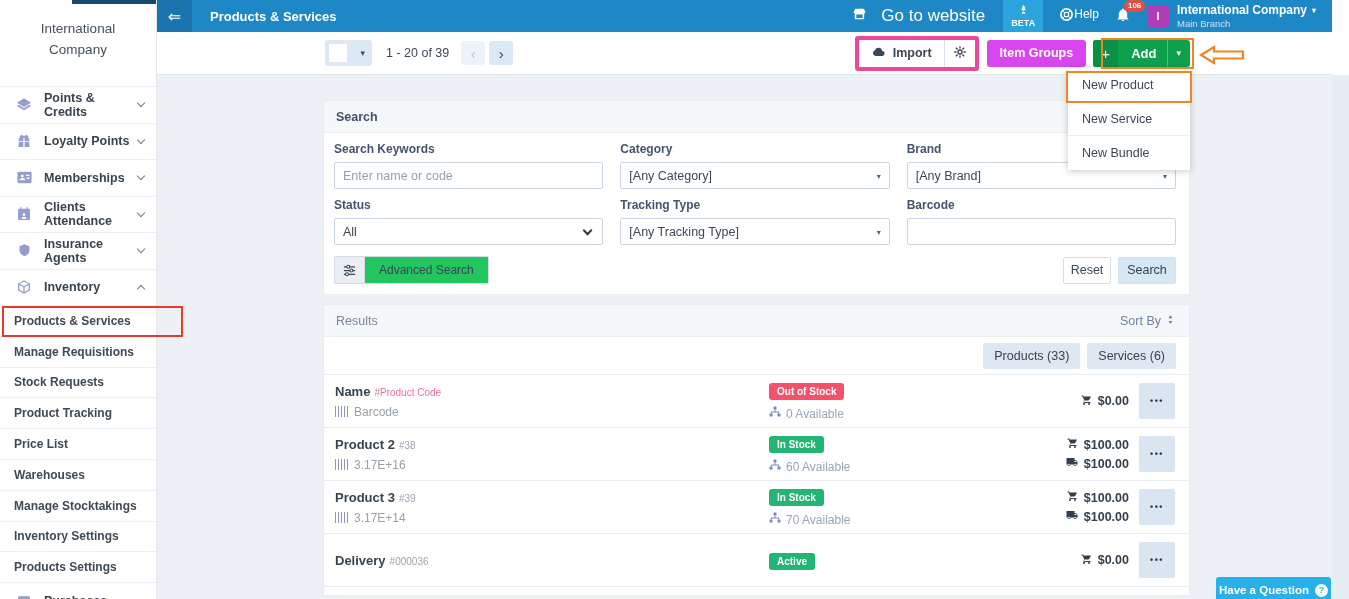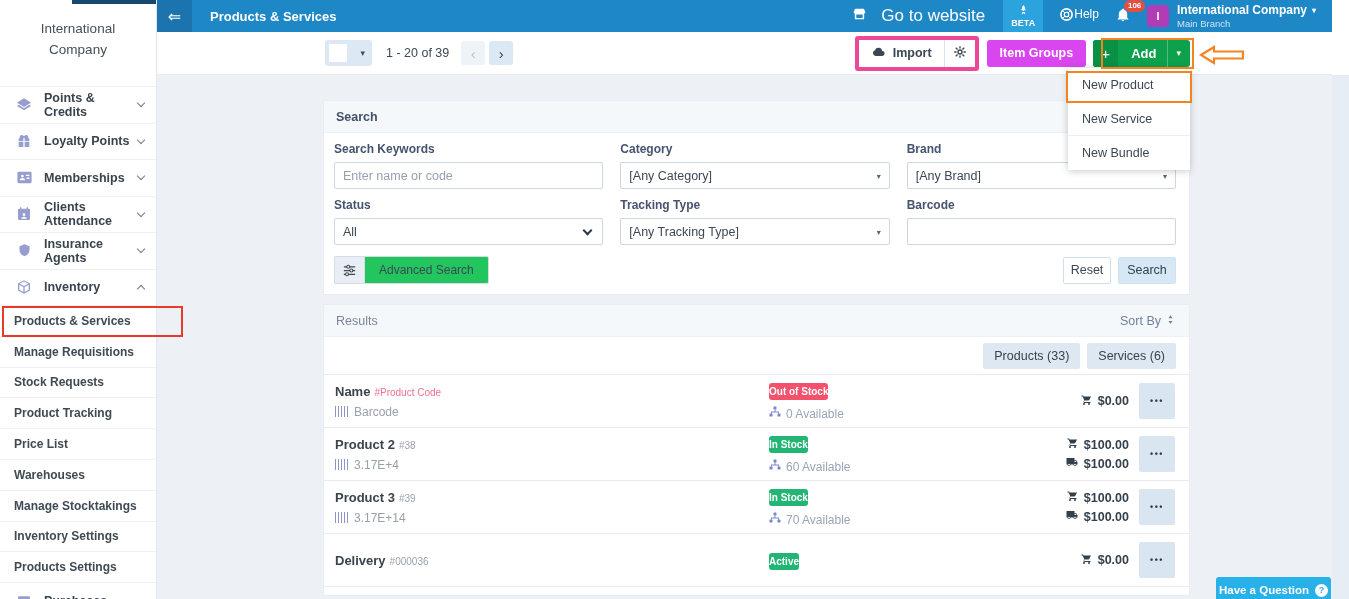--- a/index.html
+++ b/index.html
@@ -82,21 +82,21 @@
   .sort-by { display:flex; align-items:center; gap:4px; color:#70809b; font-size:12.5px; cursor:pointer; }
   .tabs-row { display:flex; justify-content:flex-end; align-items:center; gap:7px; height:37px; padding-right:13px; }
   .tab { height:26px; padding:0 11px; background:#dde8f2; border:none; border-radius:2px; font-size:12.5px; color:#39434e; display:flex; align-items:center; cursor:pointer; }
   .p-row { display:grid; grid-template-columns:434px 250px 110px 56px; align-items:center; height:53px; border-top:1px solid #e8ecf0; padding-left:11px; }
   .n-line { font-size:13px; font-weight:700; color:#3a444e; }
   .code { font-size:10px; font-weight:400; margin-left:4px; }
   .code-pink { color:#f06f92; }
   .code-gray { color:#9aa3ac; }
   .b-line { margin-top:6px; display:flex; align-items:center; gap:6px; font-size:12px; color:#98a1aa; }
   .barcode-glyph { display:inline-block; width:13px; height:11px; background:repeating-linear-gradient(90deg,#8d95c9 0,#8d95c9 1.5px,transparent 1.5px,transparent 3px); }
-  .badge-pill { display:inline-block; padding:3px 0; border-radius:3px; font-size:10px; font-weight:700; color:#fff; }
+  .badge-pill { display:inline-block; padding:3px 8px; border-radius:3px; font-size:10px; font-weight:700; color:#fff; }
   .bg-success { background:#23b573; }
   .bg-danger { background:#f4516c; }
   .avail-line { margin-top:6px; display:flex; align-items:center; gap:5px; font-size:12px; color:#9aa5b8; }
   .cell-price { display:flex; flex-direction:column; align-items:flex-end; gap:4px; }
   .price-line { display:flex; align-items:center; gap:5px; font-size:12.5px; font-weight:700; color:#333f4a; }
   .cell-actions { display:flex; justify-content:center; }
   .dots-btn { width:36px; height:36px; background:#d9e5f1; border:none; border-radius:2px; color:#2e3a48; font-weight:700; letter-spacing:1.5px; font-size:9px; cursor:pointer; }
 
   
   .add-menu { position:absolute; left:911px; top:68px; width:122px; background:#fff; box-shadow:0 1px 7px rgba(40,50,60,.28); z-index:30; }
@@ -410,21 +410,21 @@
         <div class="cell-actions">
           <button class="dots-btn">•••</button>
         </div>
       </div>
 
       <div class="p-row">
         <div>
           <div class="n-line"><span>Product 2</span><span class="code code-gray">#38</span></div>
           <div class="b-line">
               <span class="barcode-glyph"></span>
-              <span>3.17E+4</span>
+              <span>3.17E+16</span>
             </div>
         </div>
         <div>
           <span class="badge-pill bg-success">In Stock</span>
           <div class="avail-line">
               <span><svg width="12" height="12" viewBox="0 0 24 24" fill="#7b87c9">
                   <rect x="9" y="1" width="6" height="6" rx="1"></rect>
                   <rect x="1" y="15" width="6" height="6" rx="1"></rect>
                   <rect x="17" y="15" width="6" height="6" rx="1"></rect>
                   <path d="M11 7h2v4h7v4h-2v-2H6v2H4v-4h7V7z"></path>

